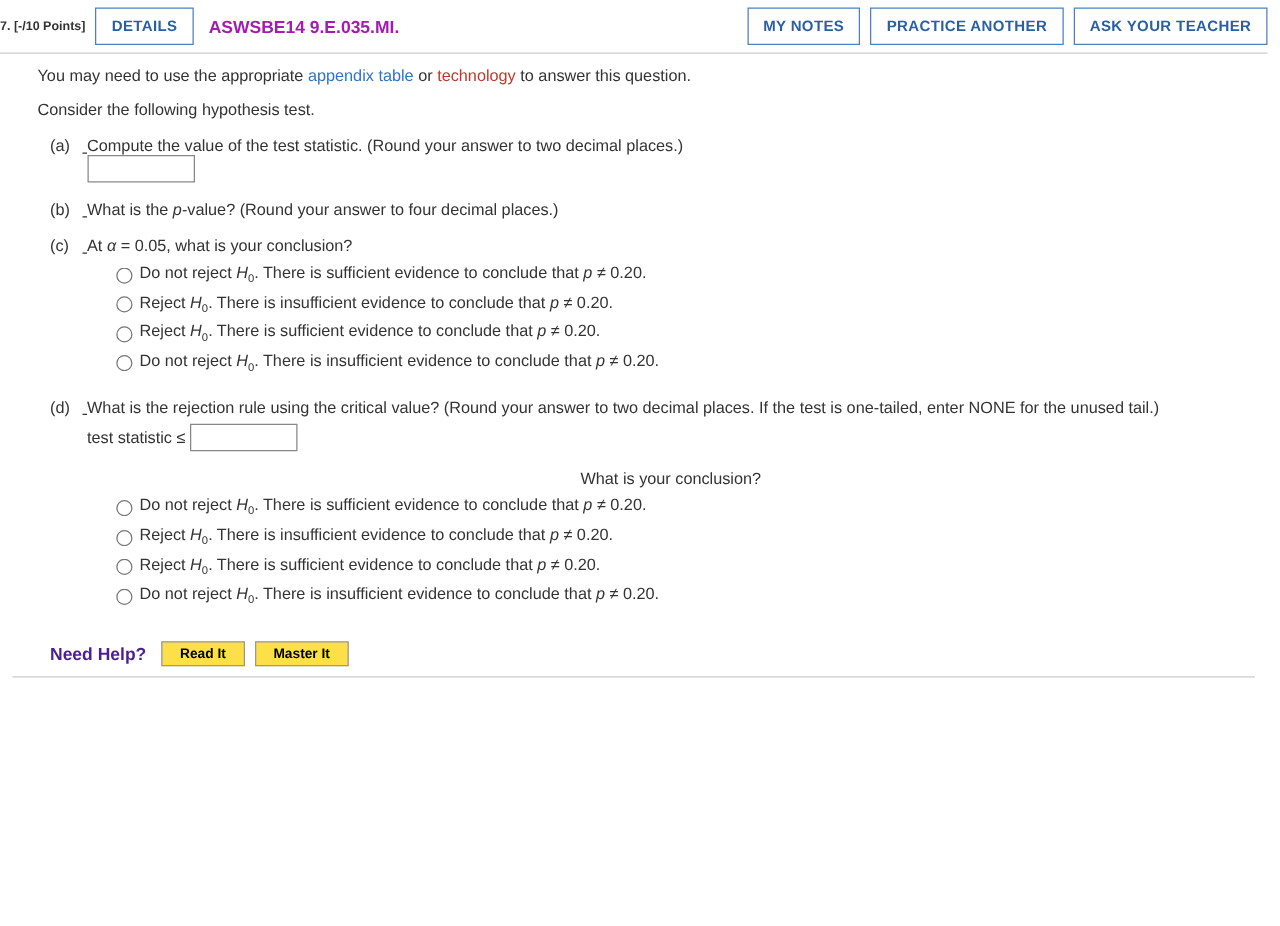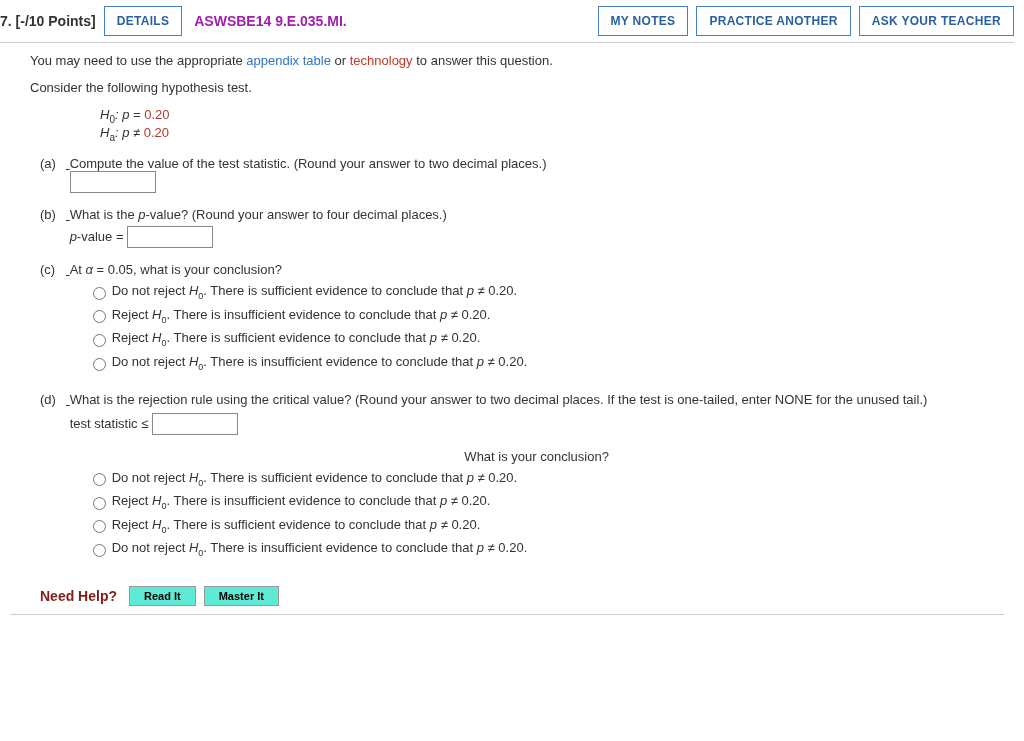--- a/index.html
+++ b/index.html
@@ -13,21 +13,21 @@
   .header-row {
     display: flex;
     align-items: center;
     gap: 8px;
     padding-bottom: 6px;
     border-bottom: 1px solid #ccc;
     margin-bottom: 10px;
   }
   .points {
     font-weight: bold;
-    font-size: 14px;
+    font-size: 10px;
   }
   .btn {
     border: 1px solid #4a80c4;
     color: #2a5fa0;
     background: #fff;
     font-weight: bold;
     font-size: 12px;
     padding: 7px 12px;
     cursor: pointer;
     letter-spacing: 0.3px;
@@ -61,28 +61,28 @@
   .radio-item input { margin-right: 6px; vertical-align: middle;}
   .ital { font-style: italic; }
   .sub0 { font-size: 9px; vertical-align: sub; }
   .help-row {
     margin: 22px 0 6px 10px;
     display: flex;
     align-items: center;
     gap: 8px;
   }
   .need-help {
-    color: #7f1d1d;
+    color: #4c1d95;
     font-weight: bold;
     font-size: 14px;
     margin-right: 4px;
   }
   .help-btn {
     border: 1px solid #999;
-    background: #5eead4;
+    background: #fde047;
     font-size: 11px;
     font-weight: bold;
     padding: 3px 14px;
     cursor: pointer;
   }
   hr.bottom { margin: 8px 10px 0 10px; border:none; border-top:1px solid #ccc;}
   .pbar { font-style: italic; position: relative; }
   .pbar::before { content:""; position:absolute; top:0; left:0; right:2px; border-top:1px solid #333;}
   .rule-line { margin: 4px 0 4px 0;}
 </style>
@@ -100,46 +100,34 @@
 </div>
 
 <div class="content">
 
   <div class="para">
     <span>You may need to use the appropriate </span><span class="link-blue">appendix table</span><span> or </span><span class="link-red">technology</span><span> to answer this question.</span>
   </div>
 
   <div class="para">Consider the following hypothesis test.</div>
 
-  <div class="hypo">
-    <div>
-      <span>H</span><span class="sub">0</span><span>: p = </span><span class="num-red" style="font-style:normal">0.20</span>
-    </div>
-    <div>
-      <span>H</span><span class="sub">a</span><span>: p ≠ </span><span class="num-red" style="font-style:normal">0.20</span>
-    </div>
-  </div>
 
 
   <div class="part">
     <span class="part-label">(a)</span>
     <span class="part-body">
       <span>Compute the value of the test statistic. (Round your answer to two decimal places.)</span><br>
       <input type="text" class="ans w80" style="">
     </span>
   </div>
 
   <div class="part">
     <span class="part-label">(b)</span>
     <span class="part-body">
       <span>What is the <span class="ital">p</span>-value? (Round your answer to four decimal places.)</span><br>
-      <span style="display:inline-block;margin-top:4px;">
-        <span class="ital">p</span><span>-value = </span>
-        <input type="text" class="ans w80" style="">
-      </span>
     </span>
   </div>
 
   <div class="part">
     <span class="part-label">(c)</span>
     <span class="part-body">
       <span>At <span class="ital">α</span> = 0.05, what is your conclusion?</span>
       <div class="radio-group">
         <div class="radio-item"><input type="radio" name="c" style=""><span>Do not reject <span class="ital">H</span><span class="sub0">0</span>. There is sufficient evidence to conclude that <span class="ital">p</span> ≠ 0.20.</span></div>
         <div class="radio-item"><input type="radio" name="c" style=""><span>Reject <span class="ital">H</span><span class="sub0">0</span>. There is insufficient evidence to conclude that <span class="ital">p</span> ≠ 0.20.</span></div>

